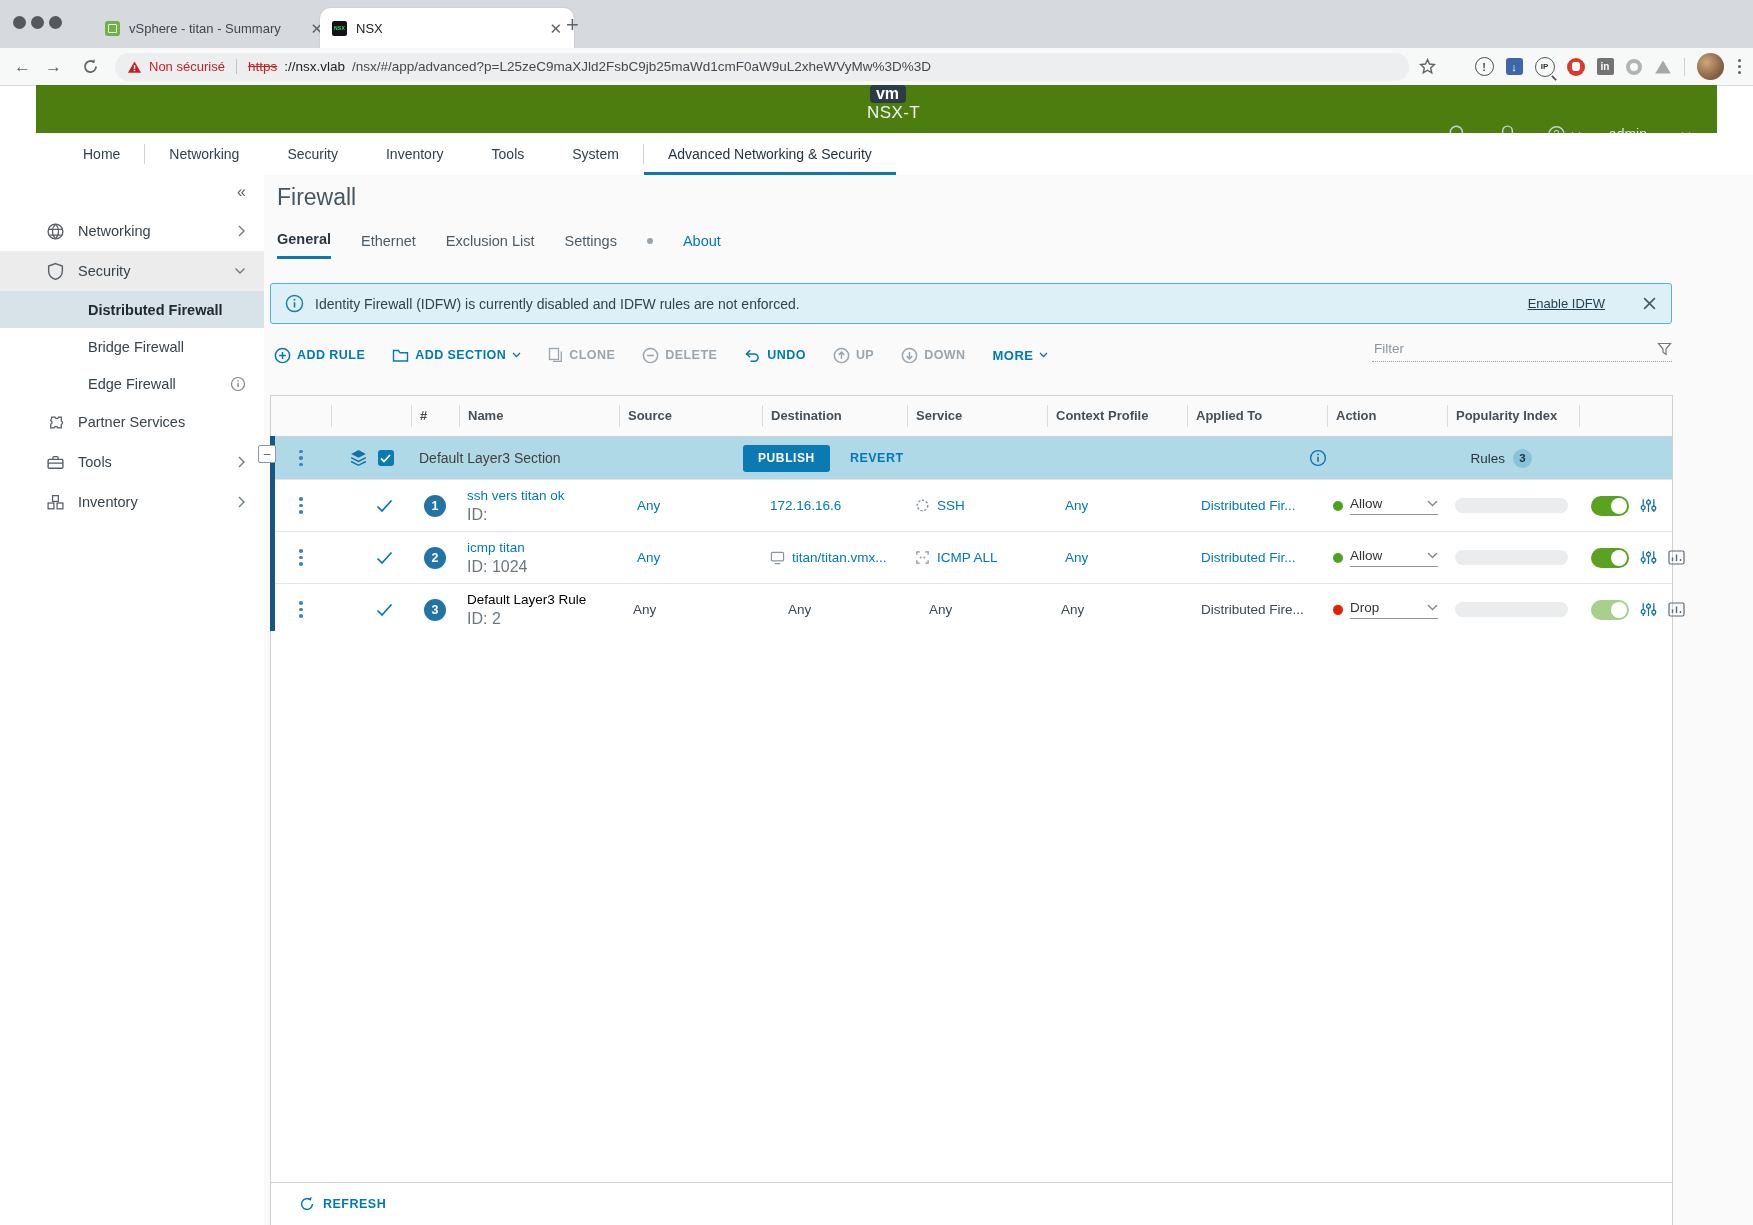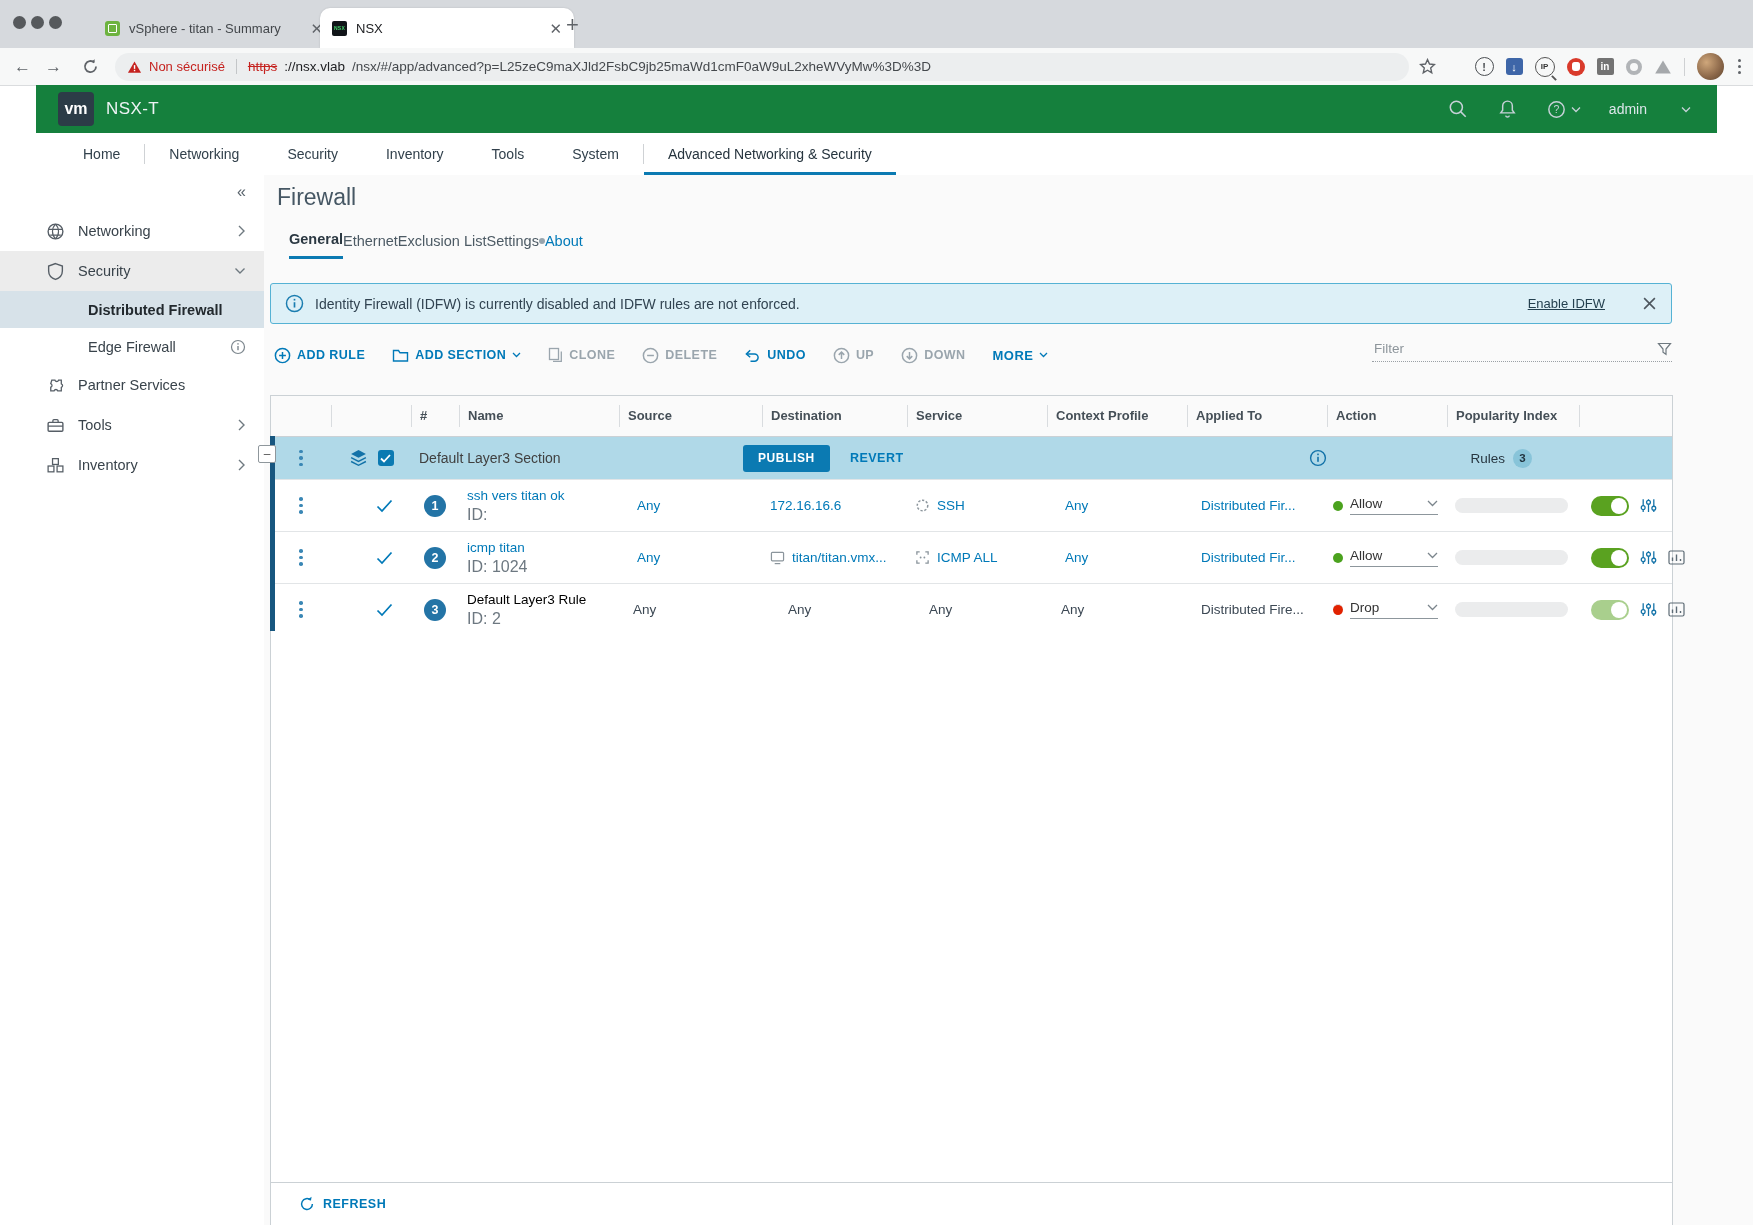--- a/index.html
+++ b/index.html
@@ -43,21 +43,21 @@
   .ext-hand::after{content:"";position:absolute;left:5px;top:4px;width:8px;height:9px;background:#fff;border-radius:2.5px 2.5px 3px 3px;}
   .ext-in{width:17px;height:17px;border-radius:2px;background:#737373;color:#fff;font-size:10px;font-weight:bold;
           display:flex;align-items:center;justify-content:center;}
   .ext-ring{width:16px;height:16px;border-radius:50%;border:4px solid #b1b4b7;box-sizing:border-box;}
   .ext-div{width:1px;height:18px;background:#cfd1d3;}
   .avatar{width:27px;height:27px;border-radius:50%;background:radial-gradient(circle at 35% 35%,#cfa77b,#8a6648 60%,#5d452f);}
   .kmenu{display:flex;flex-direction:column;gap:2.5px;padding:2px;cursor:pointer;}
   .kmenu i{width:3.5px;height:3.5px;border-radius:50%;background:#5f6368;}
 
   
-  .nsxh{position:absolute;top:85px;left:36px;right:36px;height:48px;background:#15803d;display:flex;align-items:center;padding:0 0 0 22px;}
+  .nsxh{position:absolute;top:85px;left:36px;right:36px;height:48px;background:#4d7c0f;display:flex;align-items:center;padding:0 0 0 22px;flex-direction:column;}
   .logo{width:36px;height:34px;background:#2c3c47;border-radius:4px;color:#fff;font-weight:bold;font-size:16px;
         display:flex;align-items:center;justify-content:center;}
   .prod{color:#eef3f5;font-size:17px;margin-left:12px;letter-spacing:.4px;}
   .hright{margin-left:auto;display:flex;align-items:center;gap:28px;padding-right:26px;}
   .huser{color:#dde6eb;font-size:14px;display:flex;align-items:center;gap:6px;cursor:pointer;}
 
   
   .navt{position:absolute;top:133px;left:0;right:0;height:42px;background:#fff;border-bottom:1px solid #d2d5d8;
         display:flex;align-items:stretch;padding-left:23px;}
   .ntab{display:flex;align-items:center;padding:0 24px;font-size:14px;color:#32414c;cursor:pointer;position:relative;white-space:nowrap;}
@@ -76,21 +76,21 @@
   .sbi.shaded{background:#ececec;}
   .sbchild{height:37px;display:flex;align-items:center;padding:0 18px 0 88px;cursor:pointer;}
   .sbchild .lbl{font-size:14.5px;color:#39434b;}
   .sbchild.sel{background:#d7e2e9;}
   .sbchild.sel .lbl{font-weight:bold;color:#22292e;}
   .sbchild .inf{margin-left:auto;}
 
   
   .main{position:absolute;left:264px;top:175px;right:0;bottom:0;background:#fafafa;}
   .ptitle{position:absolute;left:13px;top:9px;font-size:23px;font-weight:400;color:#465764;}
-  .ptabs{position:absolute;left:13px;top:56px;display:flex;align-items:center;margin-left:12px;}
+  .ptabs{position:absolute;left:13px;top:56px;display:flex;align-items:center;gap:30px;}
   .ptab{font-size:14.5px;color:#4c5a64;padding-bottom:9px;cursor:pointer;}
   .ptab.active{color:#2b3842;font-weight:bold;border-bottom:3px solid #0b7ab2;}
   .ptab.link{color:#0079b8;font-weight:500;}
   .pdot{width:6px;height:6px;border-radius:50%;background:#97a4ad;margin-bottom:8px;}
 
   .banner{position:absolute;left:6px;right:81px;top:108px;height:41px;background:#ddf0f7;border:1px solid #55b2d4;border-radius:3px;
           display:flex;align-items:center;padding:0 14px;box-sizing:border-box;gap:11px;}
   .banner .btxt{font-size:14px;color:#314351;}
   .banner .bact{margin-left:auto;font-size:13px;color:#24404f;text-decoration:underline;cursor:pointer;}
   .banner .bx{margin-left:26px;cursor:pointer;}
@@ -291,20 +291,23 @@
           </svg>
         <span class="lbl">Security</span>
         <svg class="chev" width="12" height="8" viewBox="0 0 12 8">
             <path d="M1.5 1.5 L6 6 10.5 1.5" fill="none" stroke="#6f7980" stroke-width="1.4"></path>
           </svg>
       </div>
       <div class="sbchild sel">
         <span class="lbl">Distributed Firewall</span>
       </div>
       <div class="sbchild">
+        <span class="lbl">Bridge Firewall</span>
+      </div>
+      <div class="sbchild">
         <span class="lbl">Edge Firewall</span>
         <svg class="inf" width="16" height="16" viewBox="0 0 16 16">
             <circle cx="8" cy="8" r="6.5" fill="none" stroke="#7c868d" stroke-width="1.2"></circle>
             <rect x="7.3" y="7" width="1.4" height="4.2" fill="#7c868d"></rect>
             <rect x="7.3" y="4.2" width="1.4" height="1.4" fill="#7c868d"></rect>
           </svg>
       </div>
       <div class="sbi">
         <svg width="19" height="19" viewBox="0 0 18 18">
             <path d="M5 3 h3 a1.8 1.8 0 0 0 3.4 0 H14 v3.4 a1.8 1.8 0 0 1 0 3.4 V13 h-3.4 a1.8 1.8 0 0 0 -3.4 0 H4 v-3.4 a1.8 1.8 0 0 0 0 -3.4 Z" fill="none" stroke="#565e66" stroke-width="1.2" transform="translate(0.5,1)"></path>

